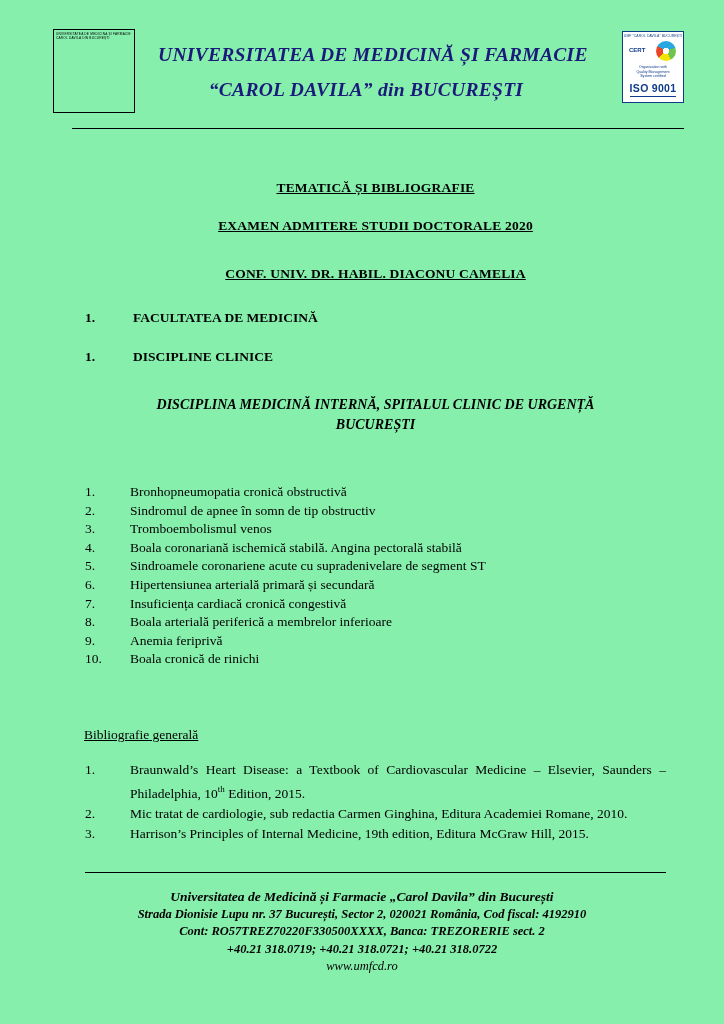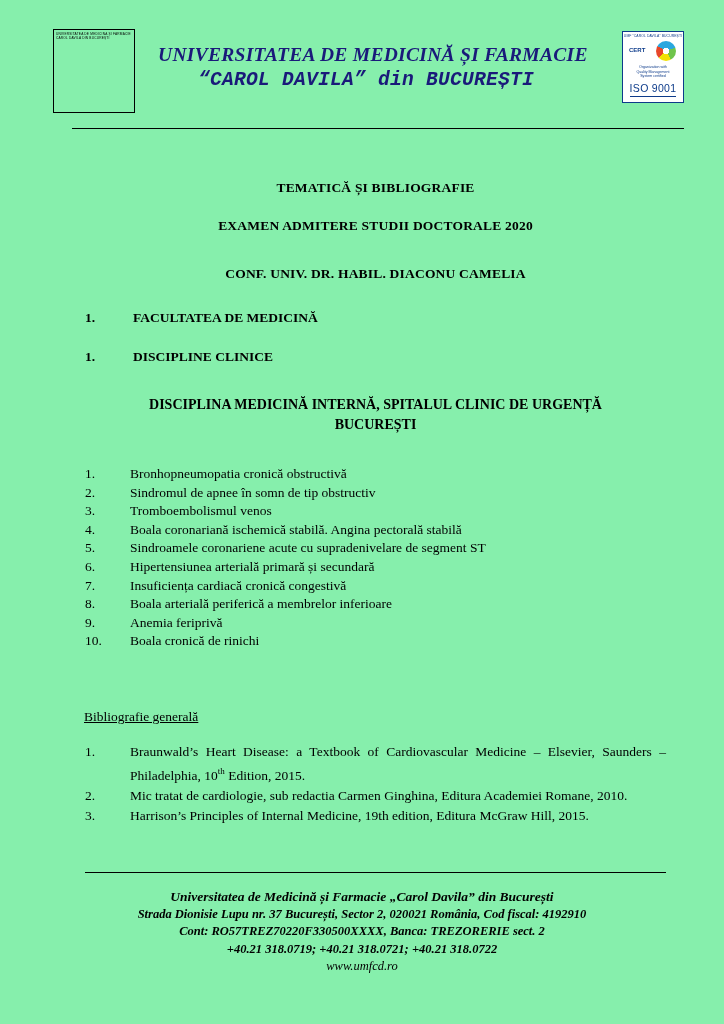--- a/index.html
+++ b/index.html
@@ -55,27 +55,27 @@
   .uni-title .l1 {
     font-family: "Liberation Serif", serif;
     font-weight: bold;
     font-style: italic;
     font-size: 19.5px;
     letter-spacing: 0.3px;
     color: #1a1a7a;
     white-space: nowrap;
   }
   .uni-title .l2 {
-    font-family: Liberation Mono, monospace;
+    font-family: Liberation Serif, serif;
     font-weight: bold;
     font-style: italic;
     font-size: 19.5px;
     letter-spacing: 0.3px;
     color: #1a1a7a;
-    margin-top: 3px;
+    margin-top: 13px;
     white-space: nowrap;
   }
 
   
   .iso-badge {
     position: absolute;
     right: 0px;
     top: 5px;
     width: 62px;
     height: 72px;
@@ -119,21 +119,21 @@
   }
   .iso-org {
     font-size: 3.6px;
     color: #0d3b8a;
     font-family: "Liberation Sans", sans-serif;
     line-height: 4.6px;
   }
   .iso-num {
     margin-top: 3px;
     font-size: 10.5px;
-    font-weight: normal;
+    font-weight: bold;
     color: #0d3b8a;
     font-family: "Liberation Sans", sans-serif;
     letter-spacing: .3px;
   }
   .iso-bottom-line {
     width: 46px;
     height: 1px;
     background: #0d3b8a;
     margin: 2px auto 0 auto;
   }
@@ -147,21 +147,21 @@
   }
 
   
   .content {
     position: absolute;
     left: 85px;
     right: 58px;
     top: 180px;
   }
   .ctr { text-align: center; }
-  .u { }
+  .u { text-decoration: underline; }
 
   .title-line {
     font-weight: bold;
     font-size: 13.5px;
     letter-spacing: .2px;
     margin-bottom: 22px;
   }
   .title-line.t2 { margin-bottom: 32px; }
   .title-line.t3 { margin-bottom: 28px; }
 
@@ -172,22 +172,23 @@
     display: flex;
   }
   .num-head .n { width: 48px; flex: 0 0 48px; }
 
   .disc-title {
     font-weight: bold;
     font-size: 14px;
     text-align: center;
     line-height: 20px;
     margin-top: 30px;
-    margin-bottom: 30px;
+    margin-bottom: 48px;
     padding: 0 18px;
+    font-style: italic;
   }
 
   ol.topics {
     list-style: none;
     margin: 0;
     padding: 0;
     font-size: 13.5px;
     line-height: 18.6px;
   }
   ol.topics li {

